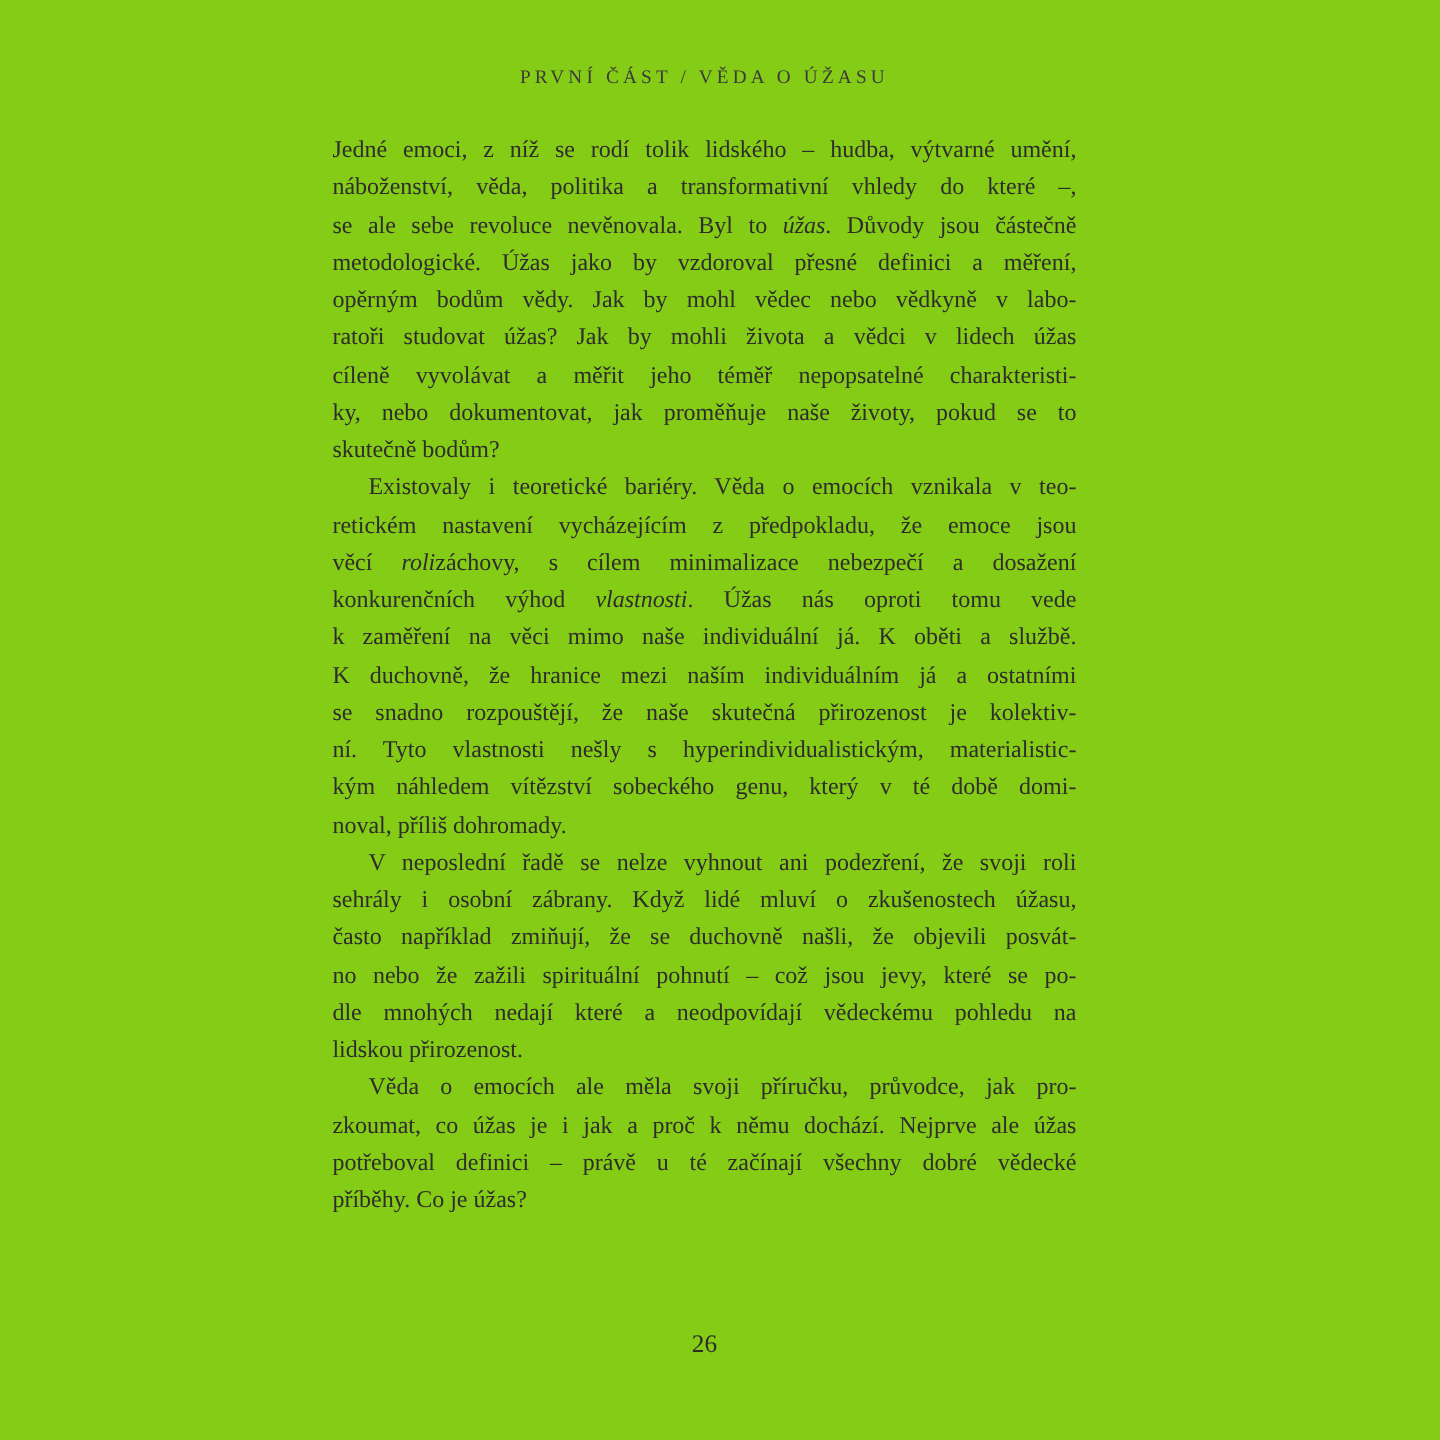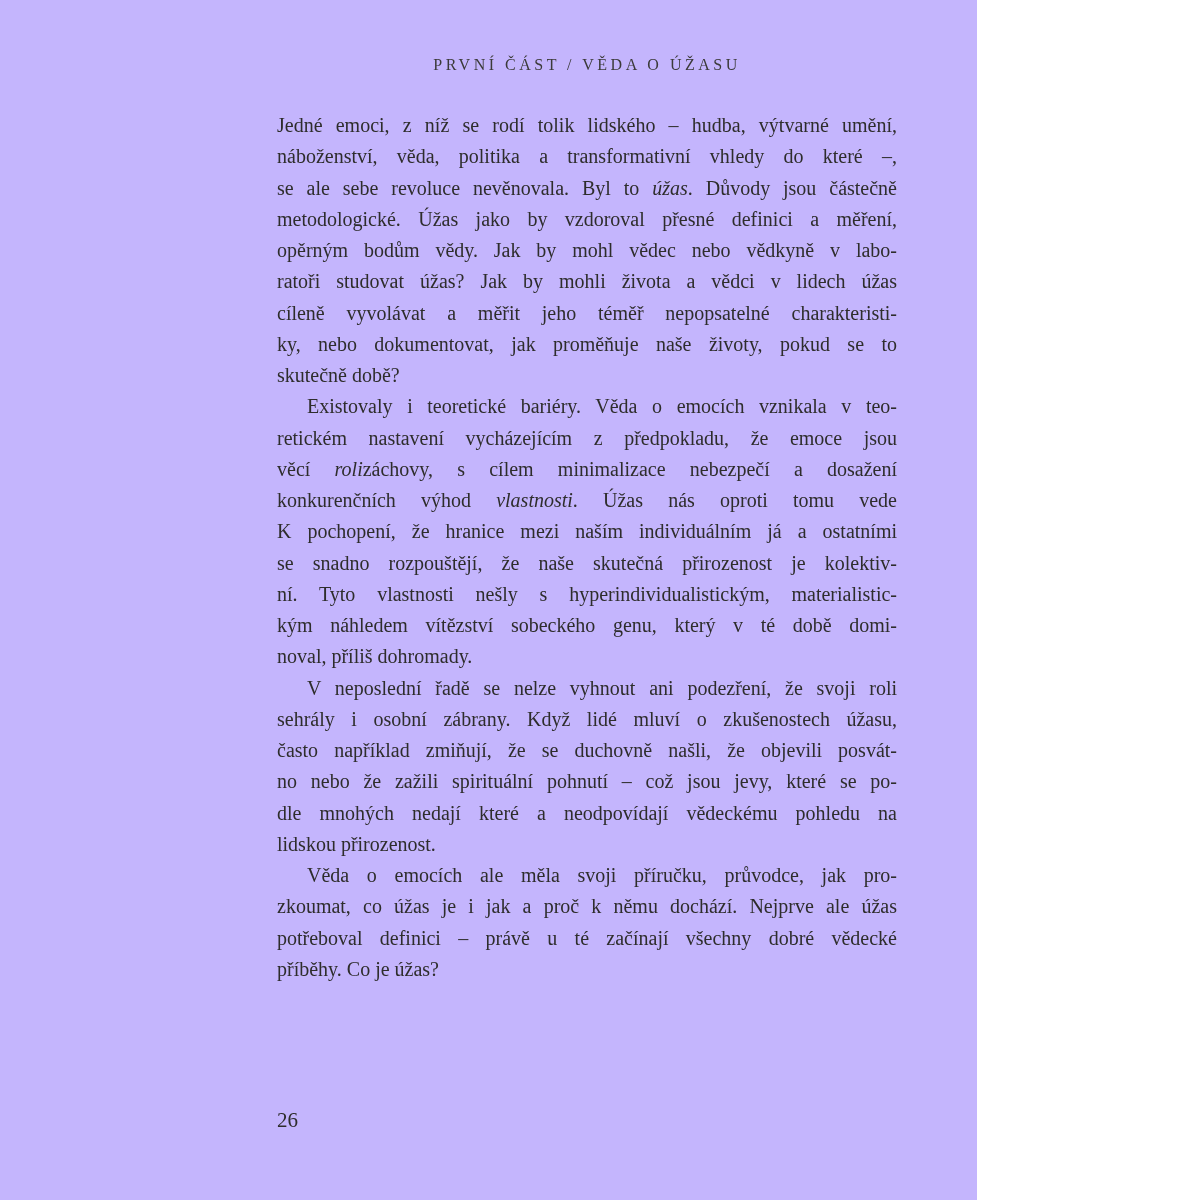--- a/index.html
+++ b/index.html
@@ -2,23 +2,23 @@
 <html><head>
 <meta charset="utf-8">
 <style>
   html, body {
     margin: 0;
     padding: 0;
     background: #ffffff;
   }
   .page {
     position: relative;
-    width: 977px;
+    width: 1200px;
     height: 1200px;
-    background: #c4b5fd;
+    background: #84cc16;
     overflow: hidden;
     font-family: "Liberation Serif", "DejaVu Serif", serif;
     color: #2e2d2c;
   }
   .running-head {
     position: absolute;
     left: 277px;
     width: 620px;
     top: 56px;
     text-align: center;
@@ -52,49 +52,50 @@
     width: calc(100% - 30px);
   }
   .line .it {
     font-style: italic;
   }
   .folio {
     position: absolute;
     left: 277px;
     width: 620px;
     top: 1108px;
-    text-align: left;
+    text-align: center;
     font-size: 21px;
     color: #2e2d2c;
   }
 </style>
 </head>
 <body>
 
 <div class="page">
   <div class="running-head">PRVNÍ ČÁST / VĚDA O ÚŽASU</div>
 
   <div class="text-block">
       <div>
         <div class="line"><span>Jedné emoci, z níž se rodí tolik lidského – hudba, výtvarné umění,</span></div>
         <div class="line"><span>náboženství, věda, politika a transformativní vhledy do které –,</span></div>
         <div class="line"><span>se ale sebe revoluce nevěnovala. Byl to </span><span class="it">úžas</span><span>. Důvody jsou částečně</span></div>
         <div class="line"><span>metodologické. Úžas jako by vzdoroval přesné definici a měření,</span></div>
         <div class="line"><span>opěrným bodům vědy. Jak by mohl vědec nebo vědkyně v labo-</span></div>
         <div class="line"><span>ratoři studovat úžas? Jak by mohli života a vědci v lidech úžas</span></div>
         <div class="line"><span>cíleně vyvolávat a měřit jeho téměř nepopsatelné charakteristi-</span></div>
         <div class="line"><span>ky, nebo dokumentovat, jak proměňuje naše životy, pokud se to</span></div>
-        <div class="line last"><span>skutečně době?</span></div>
+        <div class="line last"><span>skutečně bodům?</span></div>
       </div>
       <div>
         <div class="line indent"><span>Existovaly i teoretické bariéry. Věda o emocích vznikala v teo-</span></div>
         <div class="line"><span>retickém nastavení vycházejícím z předpokladu, že emoce jsou</span></div>
         <div class="line"><span>věcí </span><span class="it">roli</span><span>záchovy, s cílem minimalizace nebezpečí a dosažení</span></div>
         <div class="line"><span>konkurenčních výhod </span><span class="it">vlastnosti</span><span>. Úžas nás oproti tomu vede</span></div>
-        <div class="line"><span>K pochopení, že hranice mezi naším individuálním já a ostatními</span></div>
+        <div class="line"><span>k zaměření na věci mimo naše individuální já. K oběti a službě.</span></div>
+        <div class="line"><span>K duchovně, že hranice mezi naším individuálním já a ostatními</span></div>
         <div class="line"><span>se snadno rozpouštějí, že naše skutečná přirozenost je kolektiv-</span></div>
         <div class="line"><span>ní. Tyto vlastnosti nešly s hyperindividualistickým, materialistic-</span></div>
         <div class="line"><span>kým náhledem vítězství sobeckého genu, který v té době domi-</span></div>
         <div class="line last"><span>noval, příliš dohromady.</span></div>
       </div>
       <div>
         <div class="line indent"><span>V neposlední řadě se nelze vyhnout ani podezření, že svoji roli</span></div>
         <div class="line"><span>sehrály i osobní zábrany. Když lidé mluví o zkušenostech úžasu,</span></div>
         <div class="line"><span>často například zmiňují, že se duchovně našli, že objevili posvát-</span></div>
         <div class="line"><span>no nebo že zažili spirituální pohnutí – což jsou jevy, které se po-</span></div>

